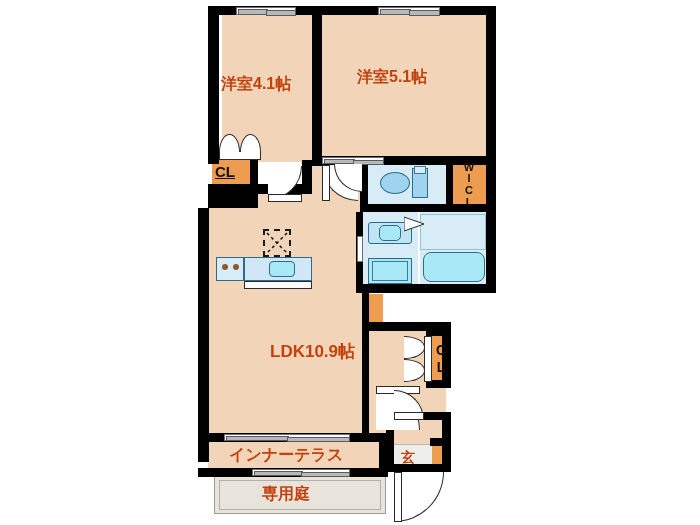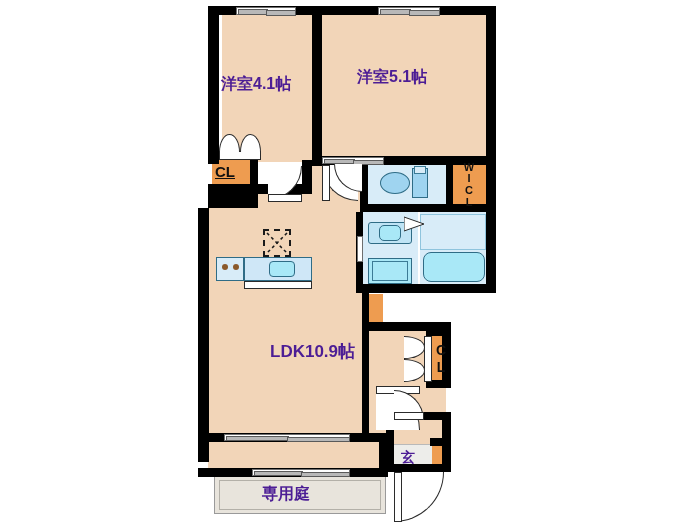--- a/index.html
+++ b/index.html
@@ -8,21 +8,21 @@
   #plan{position:relative;width:700px;height:525px;background:#ffffff;}
 
   
   .abs{position:absolute;box-sizing:border-box;}
   .wall{background:#000000;}
   .room{background:#F2D5B8;}
   .orange{background:#EE9C50;}
   .bluepale{background:#D8ECF8;}
   .genkan{background:#EDEDEA;}
 
-  .label{position:absolute;color:#4c1d95;font-weight:bold;white-space:nowrap;
+  .label{position:absolute;color:#c2410c;font-weight:bold;white-space:nowrap;
          letter-spacing:0px;line-height:1;}
   .lbl-room{font-size:16px;}
   .lbl-ldk{font-size:17px;}
   .lbl-cl{font-size:15px;font-weight:bold;color:#111;}
   .lbl-wic{font-size:11px;font-weight:bold;color:#111;line-height:1.05;
            text-align:center;}
   .lbl-terrace{font-size:16px;}
   .lbl-garden{font-size:16px;}
   .lbl-genkan{font-size:14px;}
 
@@ -205,20 +205,21 @@
     <line x1="2" y1="2" x2="22" y2="22" stroke="#1a1a1a" stroke-width="1.5" stroke-dasharray="3 3"></line>
     <line x1="22" y1="2" x2="2" y2="22" stroke="#1a1a1a" stroke-width="1.5" stroke-dasharray="3 3"></line>
   </svg>
 
   <div class="label lbl-room" style="left:221px;top:76px;">洋室4.1帖</div>
 
   <div class="label lbl-room" style="left:357px;top:69px;">洋室5.1帖</div>
 
   <div class="label lbl-ldk" style="left:270px;top:343px;">LDK10.9帖</div>
 
+  <div class="label lbl-terrace" style="left:229px;top:447px;">インナーテラス</div>
 
   <div class="label lbl-garden" style="left:262px;top:486px;">専用庭</div>
 
   <div class="label lbl-genkan" style="left:401px;top:450px;">玄</div>
 
   <div class="label lbl-cl" style="left:215px;top:164px;text-decoration:underline;">CL</div>
 
   <div class="abs lbl-wic" style="left:452px;top:161px;width:34px;height:48px;display:flex;flex-direction:column;align-items:center;justify-content:center;">
     <span>W</span>
     <span>I</span>

